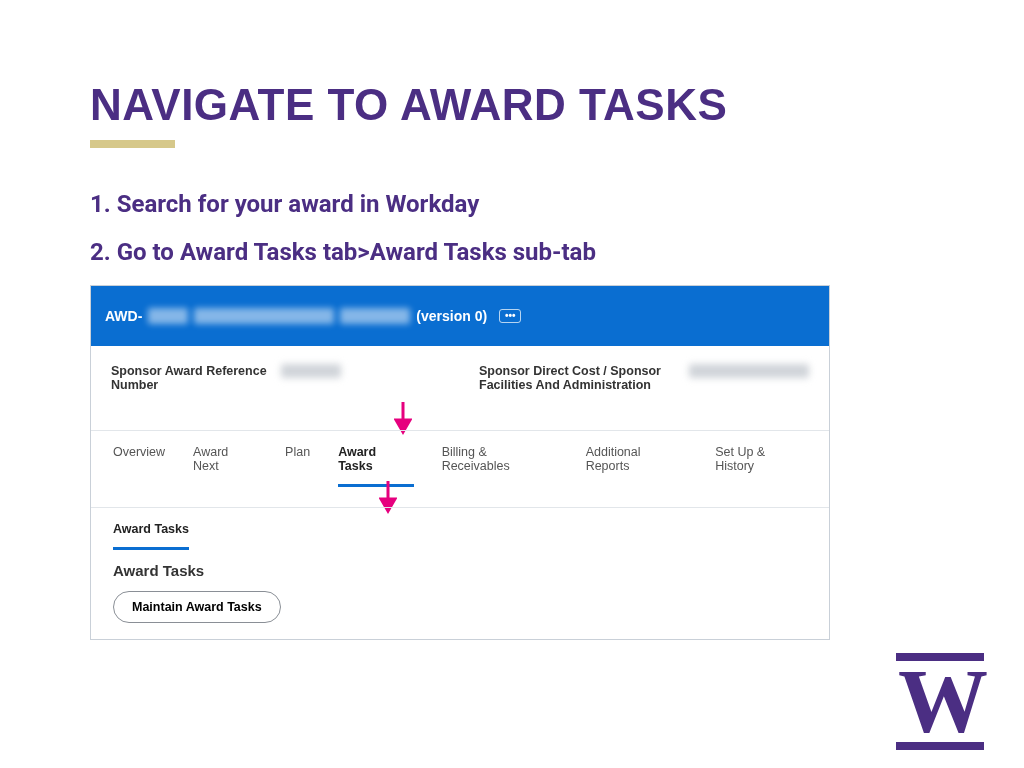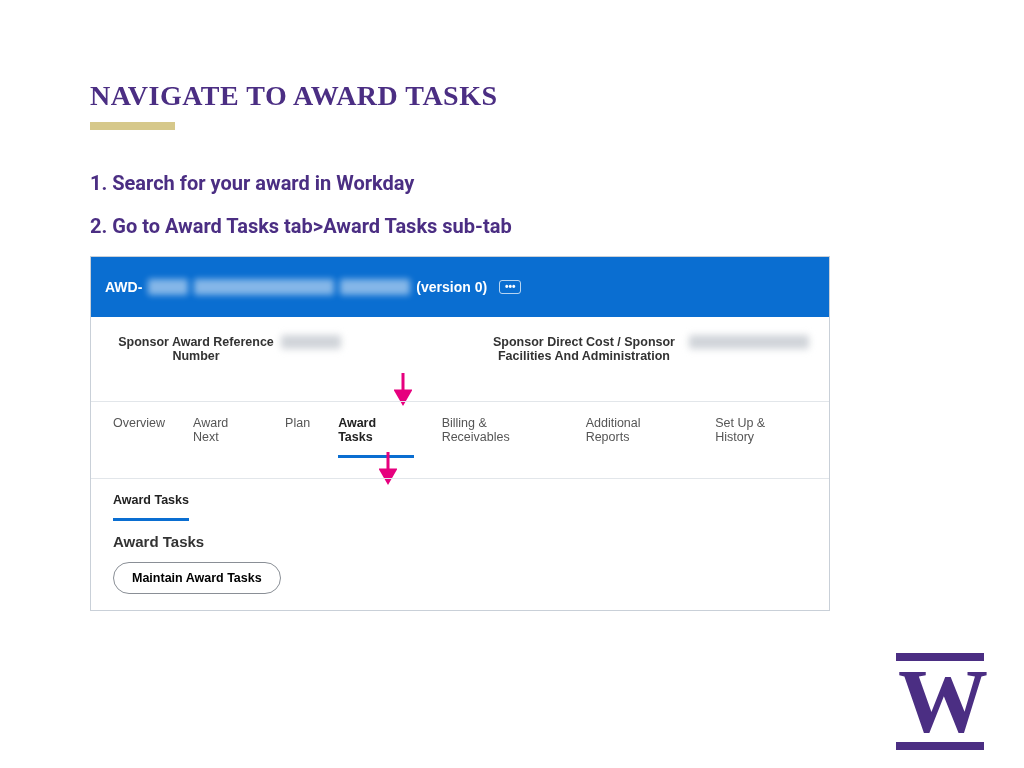--- a/index.html
+++ b/index.html
@@ -8,35 +8,35 @@
     height: 768px;
     background: #ffffff;
     font-family: -apple-system, BlinkMacSystemFont, "Segoe UI", Roboto, Arial, sans-serif;
     position: relative;
     overflow: hidden;
   }
   .slide {
     padding: 80px 90px 0 90px;
   }
   .title {
-    font-size: 28px;
+    font-size: 44px;
     font-weight: 900;
     color: #4b2e83;
     letter-spacing: 0.5px;
-    font-family: Liberation Serif, serif;
+    font-family: Liberation Sans, sans-serif;
   }
   .title-underline {
     width: 85px;
     height: 8px;
     background: #d6c88a;
     margin-top: 10px;
     margin-bottom: 40px;
   }
   .step {
-    font-size: 20px;
+    font-size: 24px;
     font-weight: 700;
     color: #4b2e83;
     margin-bottom: 16px;
     line-height: 1.35;
   }
   .screenshot {
     border: 1px solid #c9d0d8;
     width: 740px;
     background: #fff;
     font-family: "Helvetica Neue", Arial, sans-serif;
@@ -82,21 +82,20 @@
   .ss-field-col { flex: 1; }
   .ss-field-row {
     display: flex;
     margin-bottom: 14px;
     align-items: flex-start;
   }
   .ss-field-label {
     width: 170px;
     font-weight: 600;
     color: #333;
-    text-align: center;
   }
   .blur-box {
     filter: blur(3.5px);
     background: #d0d4d9;
     color: transparent;
     border-radius: 2px;
     height: 14px;
     display: inline-block;
   }
   .blur-link {

